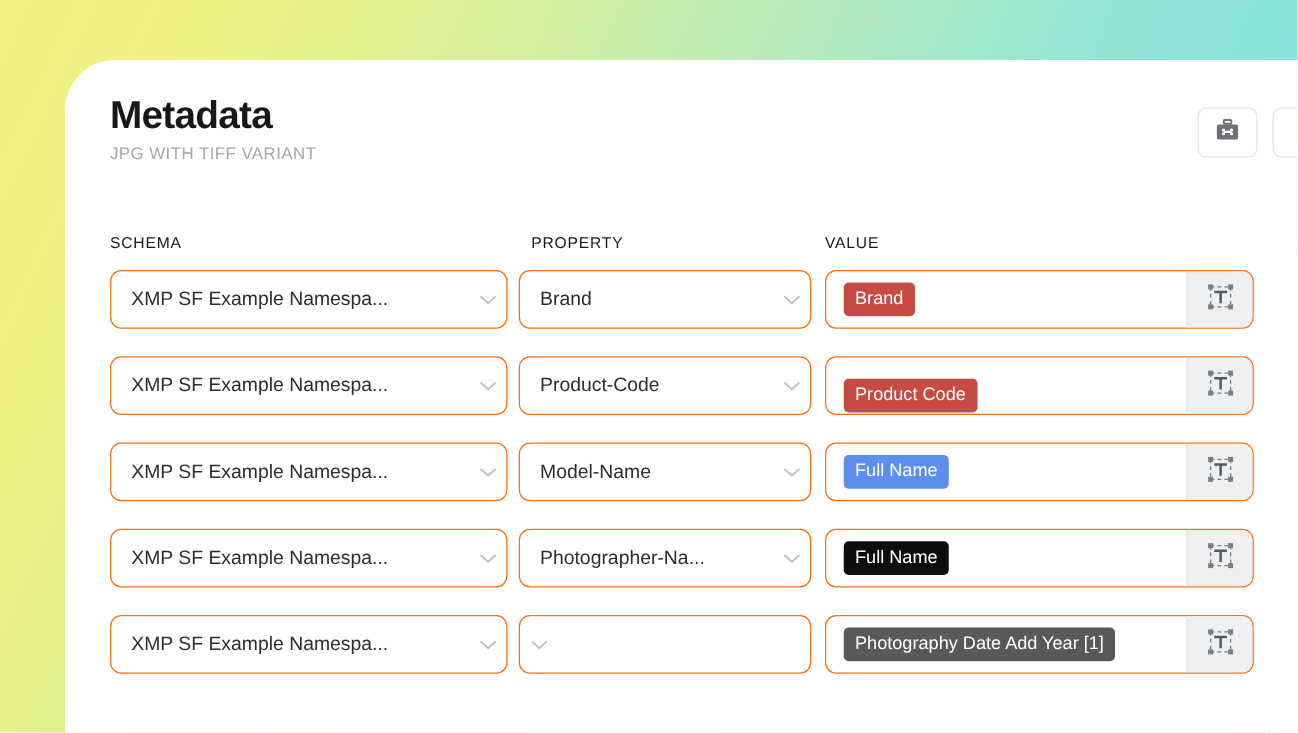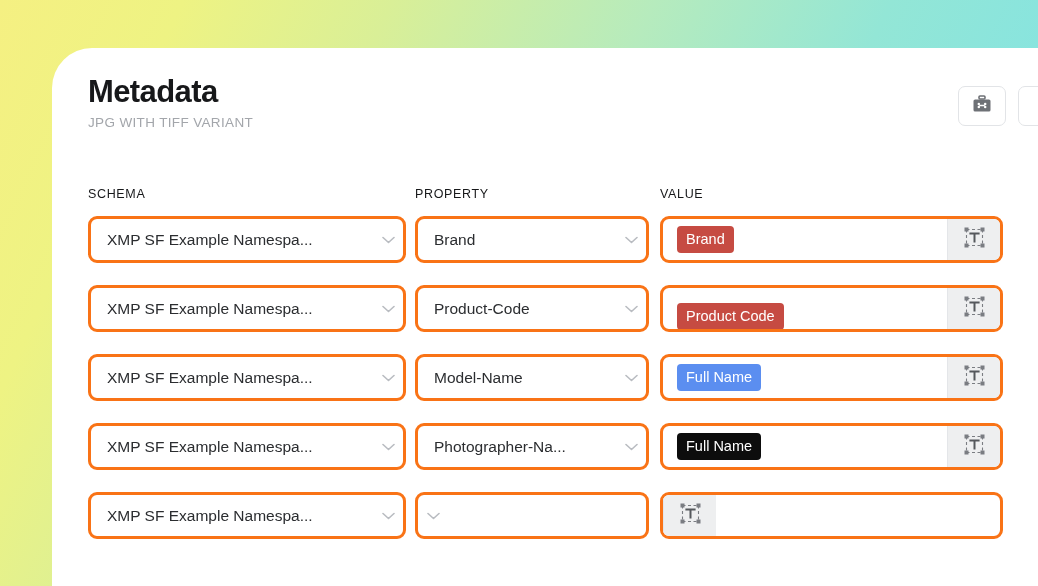--- a/index.html
+++ b/index.html
@@ -106,41 +106,41 @@
   }
 
   .col-header {
     position: absolute;
     font-size: 12.5px;
     font-weight: normal;
     letter-spacing: 0.65px;
     color: #17181a;
   }
   .col-header.c-schema   { left: 0px; }
-  .col-header.c-property { left: 327px; text-align: right; }
+  .col-header.c-property { left: 337px; text-align: right; }
   .col-header.c-value    { left: 572px; text-align: center; }
 
   
   .rows {
     position: absolute;
     left: 36px;
     top: 168px;
     width: 960px;
   }
 
   .row {
     position: relative;
     height: 69px;
   }
 
   .field {
     position: absolute;
     top: 0;
     height: 47px;
-    border: 3px solid #f97316;
+    border: 1px solid #f97316;
     border-radius: 9px;
     background: #fff;
     display: flex;
     align-items: center;
   }
 
   .field.schema   { left: 0px;   width: 318px; }
   .field.property { left: 327px; width: 234px; }
   .field.value    { left: 572px; width: 343px; padding: 0; overflow: hidden; }
 
@@ -400,20 +400,23 @@
 
     <div class="field property">
       <span class="chevron">
         <svg width="13" height="8" viewBox="0 0 13 8" aria-hidden="true">
           <path d="M1 1.5 L6.5 6.5 L12 1.5" fill="none" stroke="#b9bcc1" stroke-width="1.6" stroke-linecap="round" stroke-linejoin="round"></path>
         </svg>
       </span>
     </div>
 
     <div class="field value">
+      <div class="chip-wrap">
+        <span class="chip" style="background: rgb(89, 89, 89);">Photography Date Add Year [1]</span>
+      </div>
       <div class="value-icon-btn">
         <span>
           <svg width="21" height="21" viewBox="0 0 21 21" aria-hidden="true">
             <rect x="0.5" y="0.5" width="4" height="4" fill="#7a7d82"></rect>
             <rect x="16.5" y="0.5" width="4" height="4" fill="#7a7d82"></rect>
             <rect x="0.5" y="16.5" width="4" height="4" fill="#7a7d82"></rect>
             <rect x="16.5" y="16.5" width="4" height="4" fill="#7a7d82"></rect>
             <path d="M2.5 2.5 h16 M2.5 18.5 h16 M2.5 2.5 v16 M18.5 2.5 v16" stroke="#7a7d82" stroke-width="1.1" fill="none" stroke-dasharray="3 2.5"></path>
             <path d="M6.4 6.6 h8.2 M10.5 6.6 v8" stroke="#55585c" stroke-width="2" stroke-linecap="square"></path>
           </svg>

